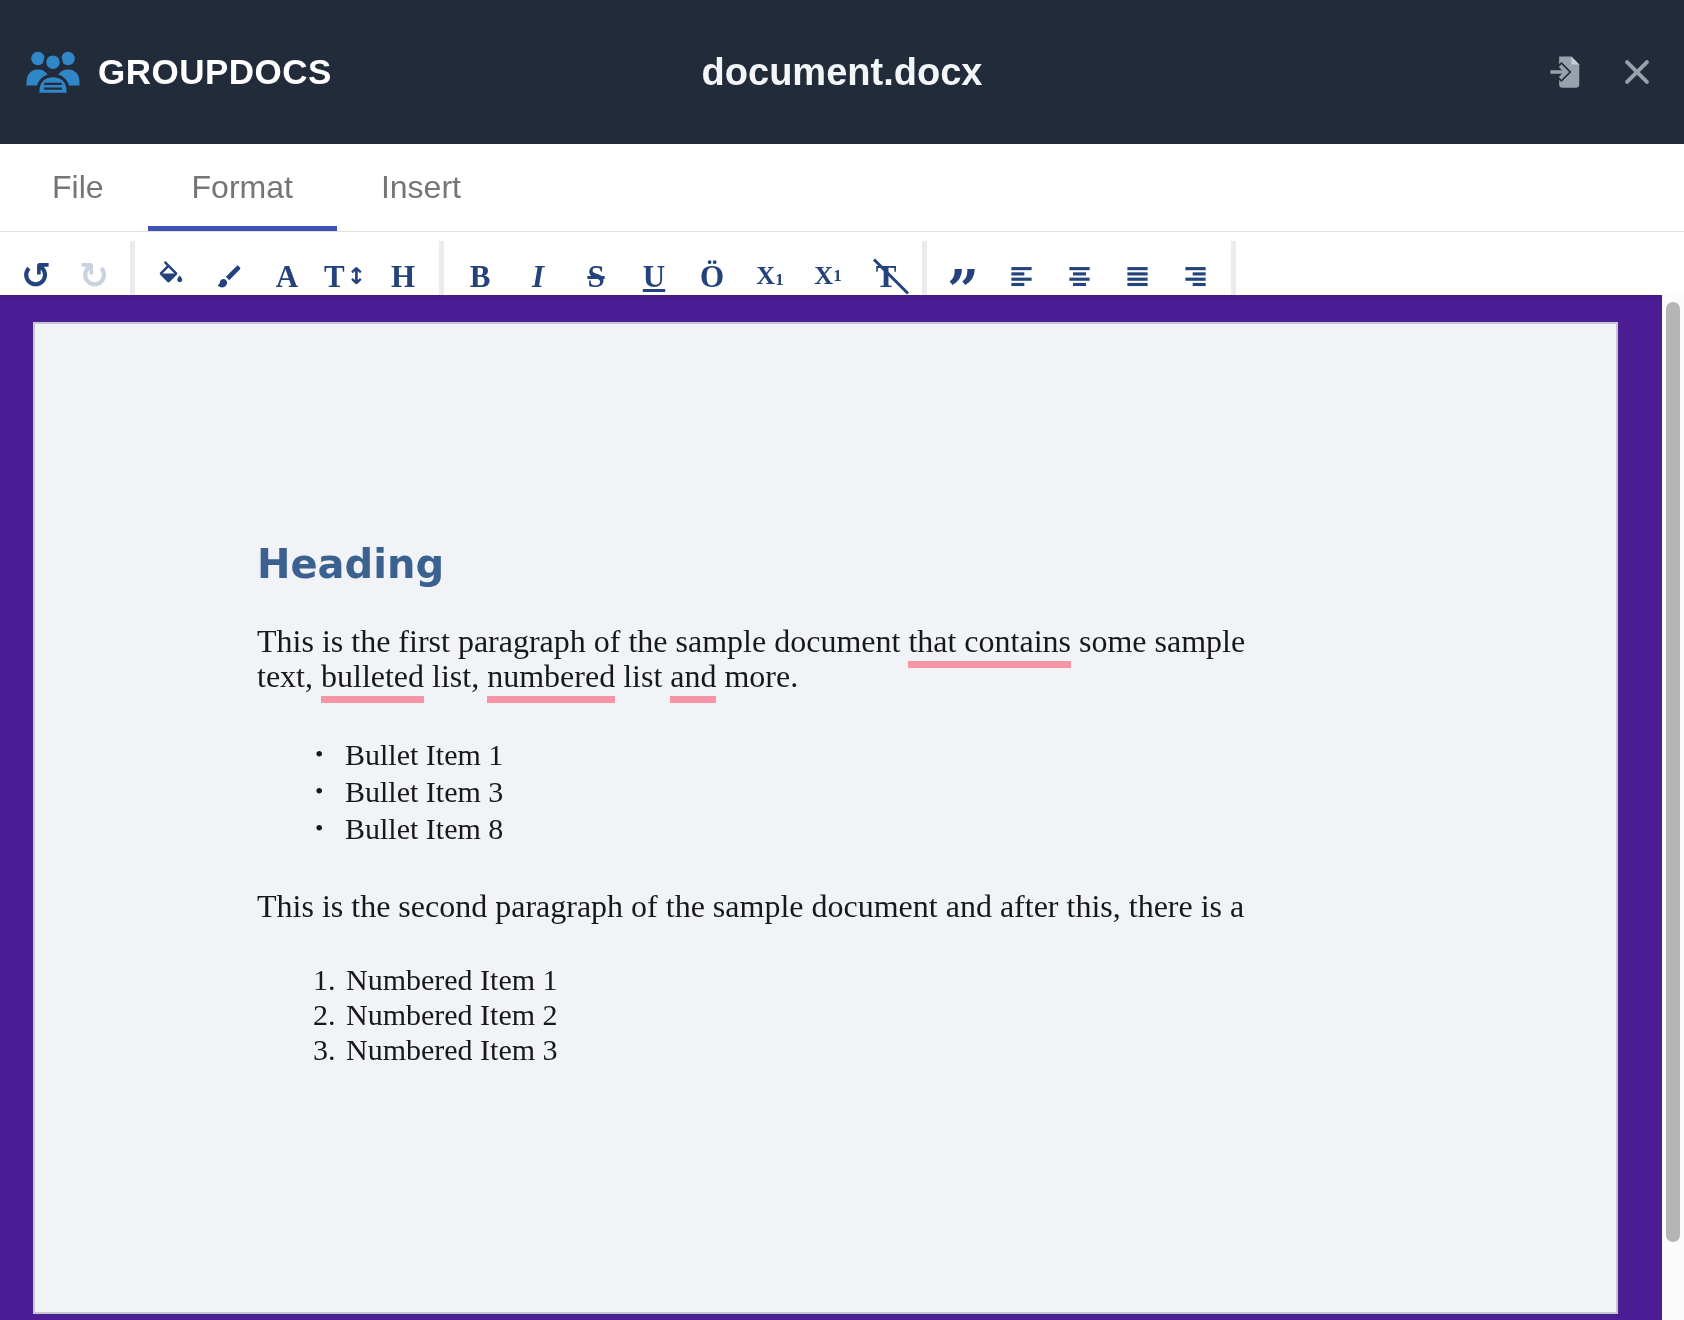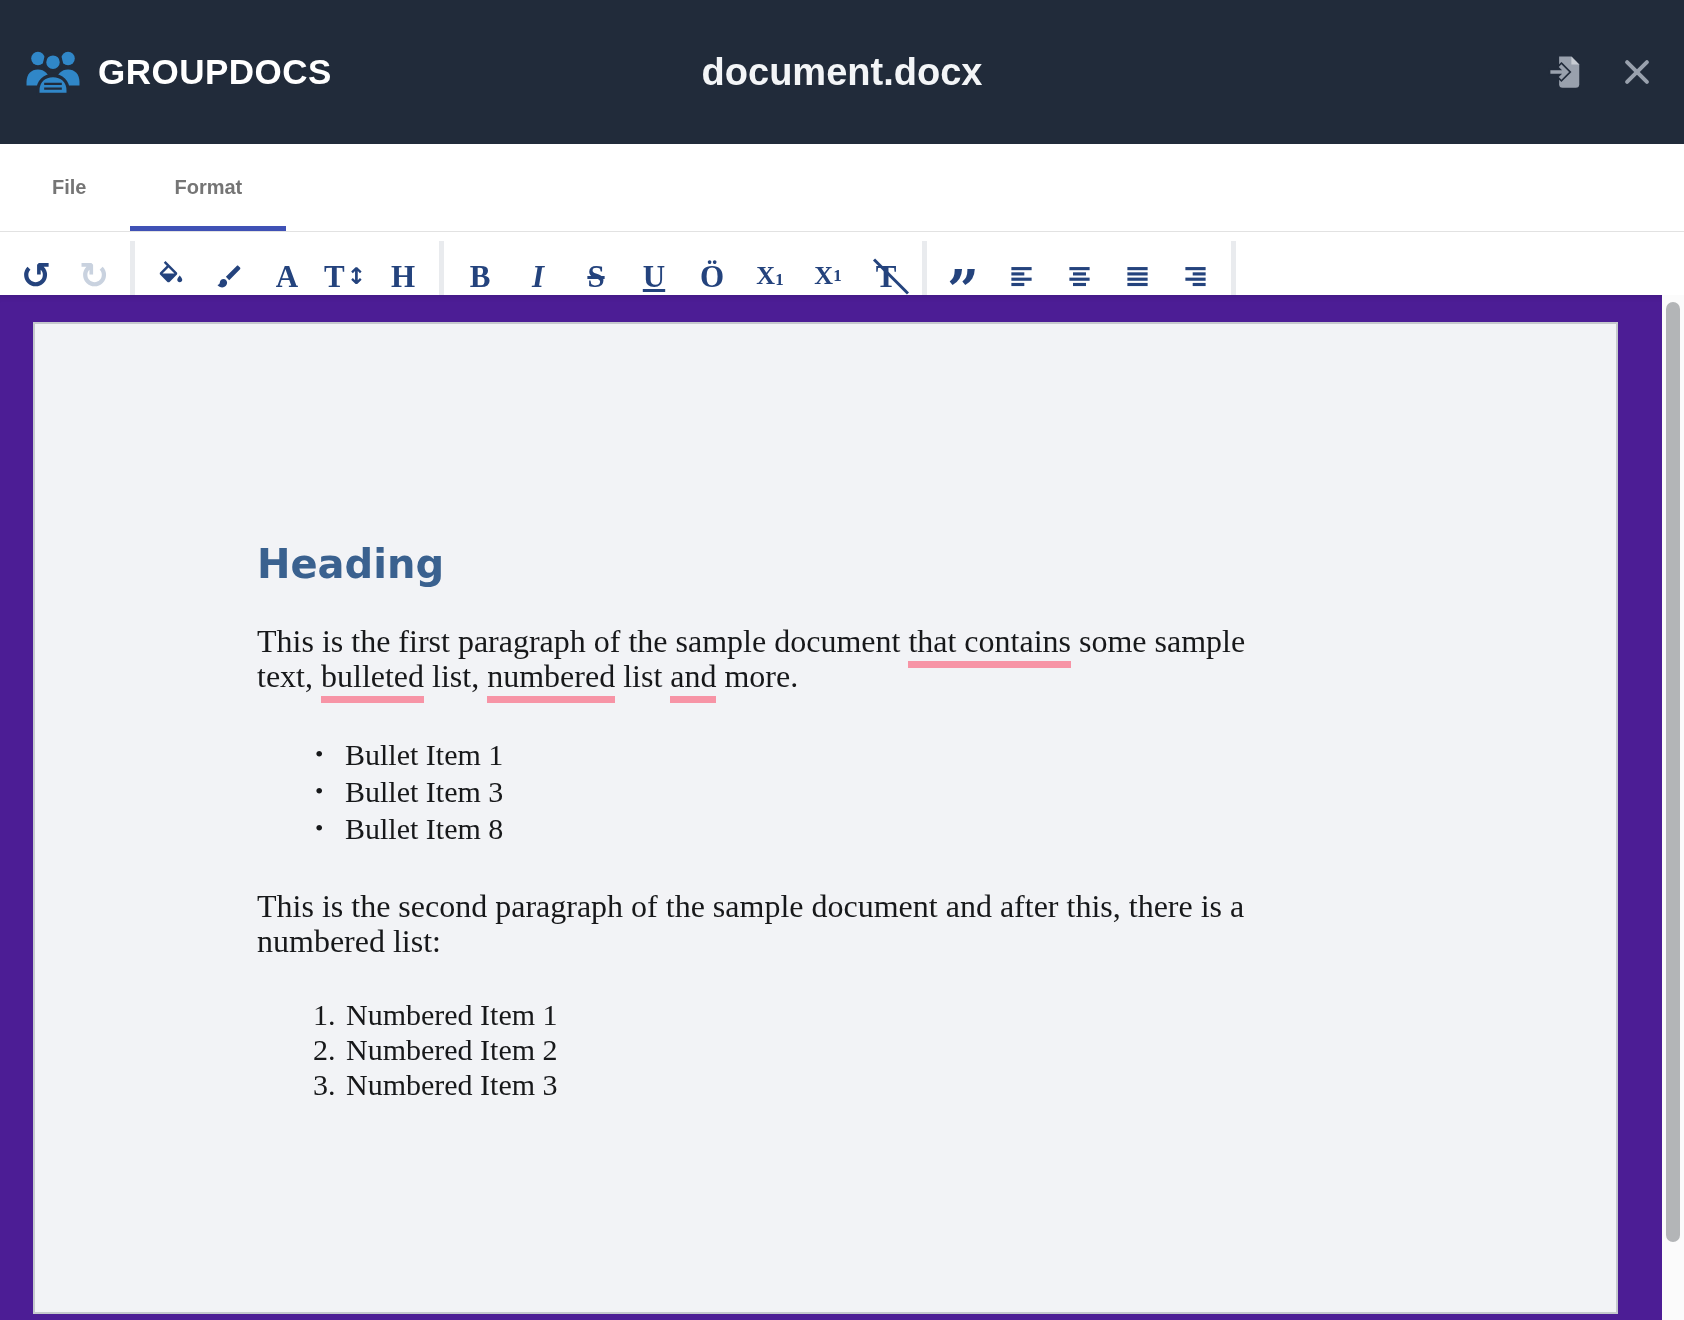--- a/index.html
+++ b/index.html
@@ -14,21 +14,21 @@
   .doc-title { position:absolute; left:50%; transform:translateX(-50%);
                color:#f3f5f7; font-size:38px; font-weight:700;text-align:right; }
   .hdr-actions { margin-left:auto; display:flex; align-items:center; gap:24px; }
   .hbtn { background:none; border:none; cursor:pointer; display:flex;
           align-items:center; justify-content:center; padding:4px; }
 
   
   .tabbar { height:88px; background:#fff; border-bottom:1px solid #e2e2e2;
             display:flex; align-items:stretch; padding-left:8px; }
   .tab { position:relative; display:flex; align-items:center; justify-content:center;
-         padding:0 44px; font-size:20px; color:#757575; cursor:pointer;font-weight:bold; }
+         padding:0 44px; font-size:32px; color:#757575; cursor:pointer; }
   .tab.active::after { content:""; position:absolute; left:0; right:0; bottom:0;
                        height:5px; background:#3f51b5; }
 
   
   .toolbar { height:88px; background:#fff; display:flex; align-items:center;
              padding-left:10px; }
   .tbtn { width:52px; height:64px; margin-right:6px; background:none; border:none;
           cursor:pointer; display:flex; align-items:center; justify-content:center;
           color:#24437d; }
   .tsep { width:5px; height:70px; background:#e9ebee; margin:0 10px 0 4px; }
@@ -121,20 +121,23 @@
     </div>
   </header>
 
   <nav class="tabbar">
     <div class="tab">
       <span>File</span>
     </div>
     <div class="tab active">
       <span>Format</span>
     </div>
+    <div class="tab">
+      <span>Insert</span>
+    </div>
   </nav>
 
   <div class="toolbar">
 
     <button class="tbtn">
       <span class="arrow-glyph">↺</span>
     </button>
     <button class="tbtn">
       <span class="arrow-glyph dis">↻</span>
     </button>
@@ -263,21 +266,20 @@
           <span>Bullet Item 3</span>
         </div>
         <div class="li">
           <span class="bmark">•</span>
           <span>Bullet Item 8</span>
         </div>
       </div>
 
       <p class="para" style="margin-bottom:38px">
         <span class="line"><span>This is the second paragraph of the sample document and after this, there is a</span></span>
-        <span class="line"><span>numbered list:</span></span>
       </p>
 
       <div class="nlist">
         <div class="li">
           <span class="nmark">1.</span>
           <span>Numbered Item 1</span>
         </div>
         <div class="li">
           <span class="nmark">2.</span>
           <span>Numbered Item 2</span>

